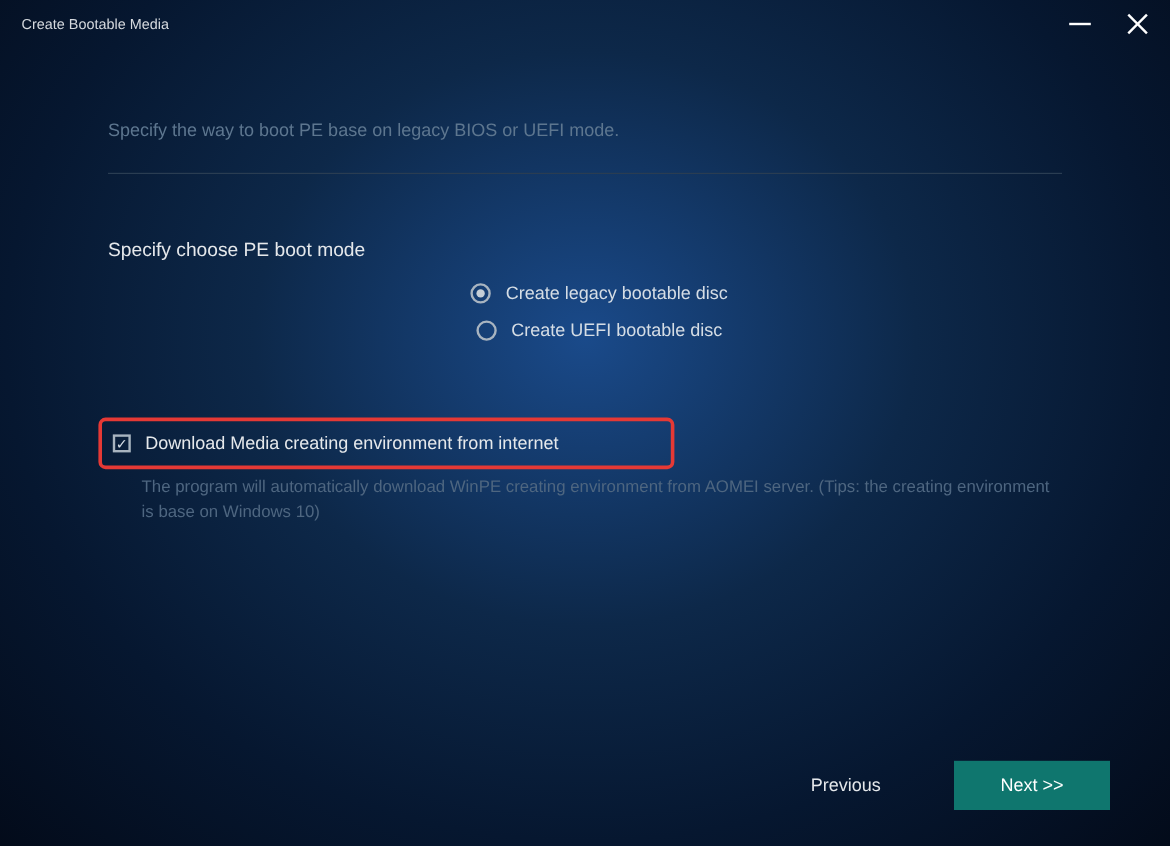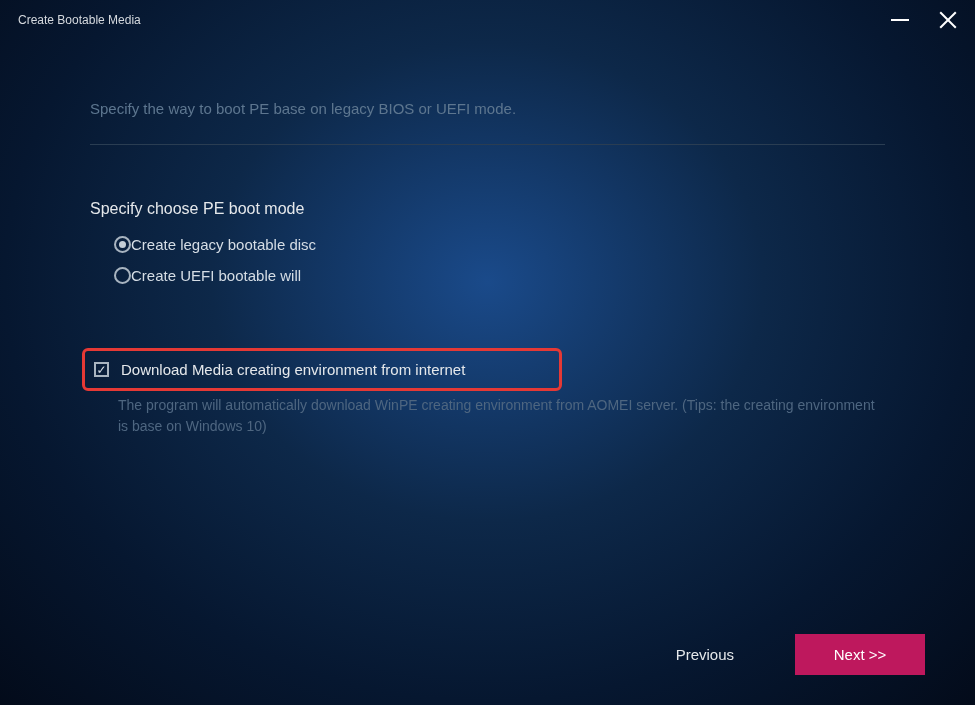--- a/index.html
+++ b/index.html
@@ -103,23 +103,24 @@
       margin-bottom: 18px;
     }
     
     .radio-group {
       padding-left: 24px;
     }
     
     .radio-option {
       display: flex;
       align-items: center;
-      gap: 0;
+      gap: 12px;
       margin-bottom: 14px;
       cursor: pointer;
+      justify-content: center;
     }
     
     .radio-circle {
       width: 17px;
       height: 17px;
       border: 2px solid #a8b4c0;
       border-radius: 50%;
       display: flex;
       align-items: center;
       justify-content: center;
@@ -201,21 +202,21 @@
     .btn-previous {
       background: transparent;
       border: none;
       color: #e5e8eb;
       font-size: 15px;
       cursor: pointer;
       padding: 12px 20px;
     }
     
     .btn-next {
-      background: #be185d;
+      background: #0f766e;
       border: none;
       color: #ffffff;
       font-size: 15px;
       cursor: pointer;
       padding: 12px 32px;
       min-width: 130px;
     }
   </style>
 </head>
 <body>
@@ -238,21 +239,21 @@
   
   <div class="section-label">Specify choose PE boot mode</div>
   
   <div class="radio-group">
     <div class="radio-option">
       <div class="radio-circle selected"></div>
       <span class="radio-label">Create legacy bootable disc</span>
     </div>
     <div class="radio-option">
       <div class="radio-circle"></div>
-      <span class="radio-label">Create UEFI bootable will</span>
+      <span class="radio-label">Create UEFI bootable disc</span>
     </div>
   </div>
   
   <div class="checkbox-section">
     <div class="checkbox-row">
       <div class="checkbox-box">
         <span class="checkbox-check">✓</span>
       </div>
       <span class="checkbox-label">Download Media creating environment from internet</span>
     </div>

